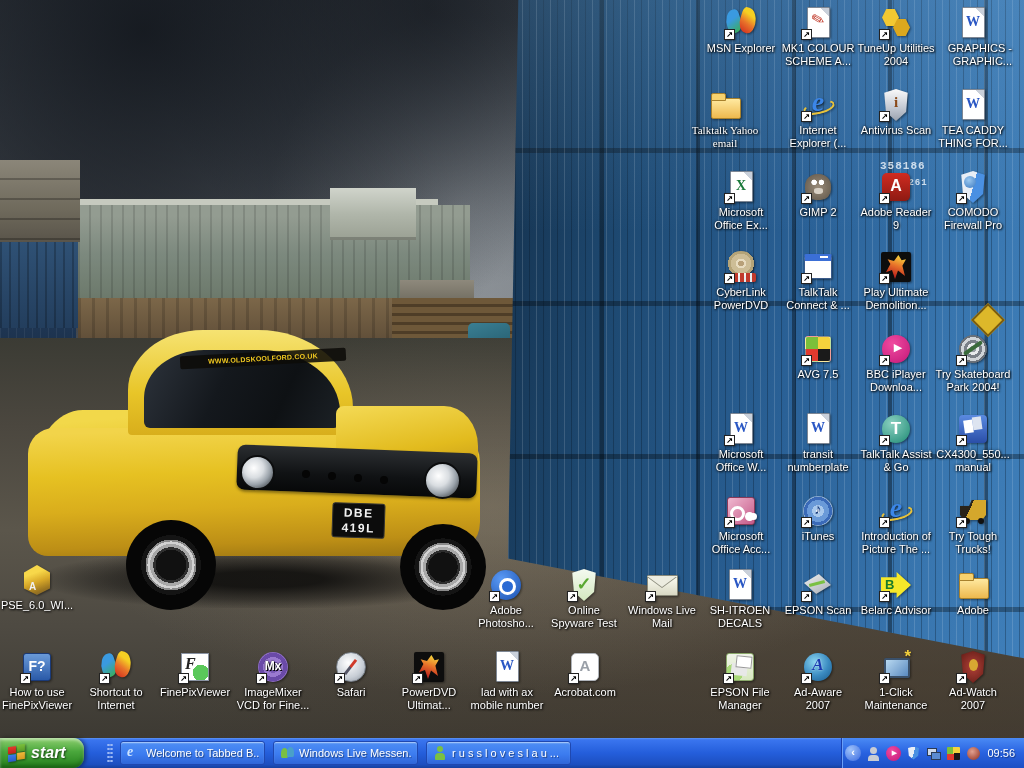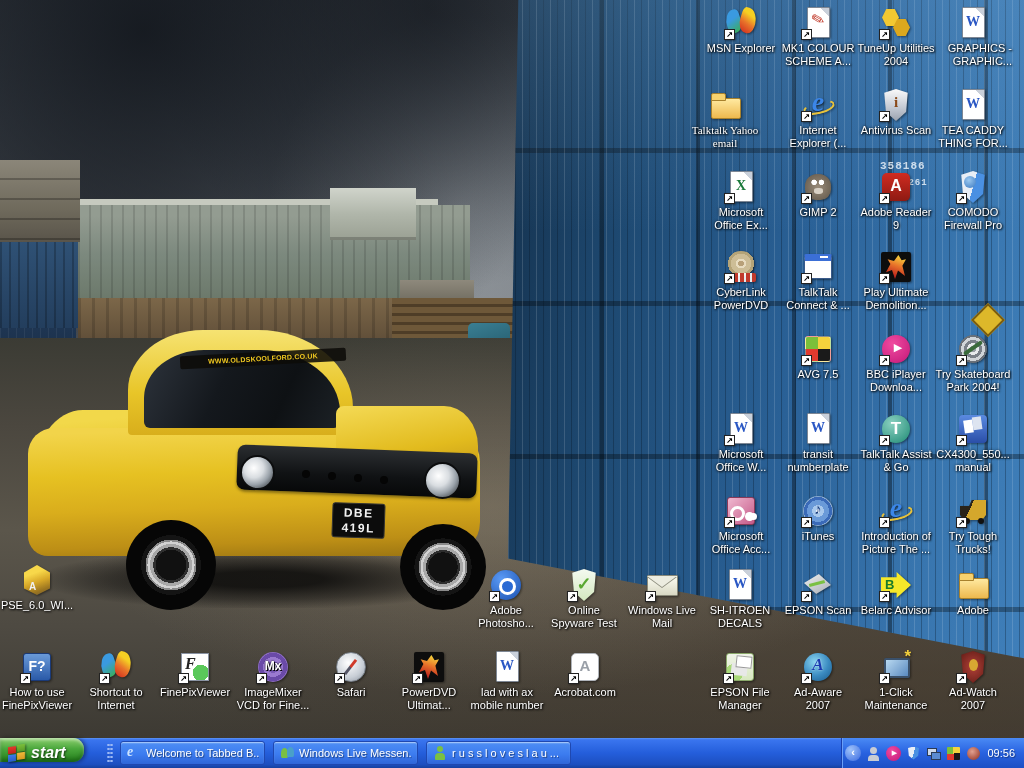--- a/index.html
+++ b/index.html
@@ -299,21 +299,21 @@
   .i-butterfly::before{content:"";position:absolute;left:2px;top:4px;width:15px;height:23px;
     background:linear-gradient(160deg,#3a9ae0 40%,#3ab04a);border-radius:75% 25% 60% 40%;
     transform:rotate(-18deg)}
   .i-butterfly::after{content:"";position:absolute;right:2px;top:2px;width:16px;height:25px;
     background:linear-gradient(200deg,#f5d023 30%,#e8742a 60%,#d0281e);border-radius:25% 75% 40% 60%;
     transform:rotate(18deg)}
 
   
   #taskbar{position:absolute;left:0;top:738px;width:1024px;height:30px;z-index:20;
     background:linear-gradient(180deg,#5c94f5 0%,#3a75ef 6%,#245edb 50%,#1d4fc0 88%,#16419f 100%)}
-  #start-button{position:absolute;left:0;top:0;height:24px;display:flex;align-items:flex-end;gap:6px;
+  #start-button{position:absolute;left:0;top:0;height:30px;display:flex;align-items:center;gap:6px;
     padding:0 18px 0 8px;border-radius:0 11px 11px 0;cursor:pointer;
     background:linear-gradient(180deg,#8ed070 0%,#4aa73c 45%,#2e8a24 85%,#257a1c 100%);
     box-shadow:inset 0 2px 3px rgba(255,255,255,.45),inset 0 -3px 4px rgba(0,50,0,.35),2px 0 4px rgba(0,0,0,.45)}
   .start-flag{width:17px;height:17px;transform:skewY(-8deg);background-repeat:no-repeat;
     background:linear-gradient(#e23a2e,#c22318) 0 1px/8px 7px no-repeat,
       linear-gradient(#7bbf3a,#5a9a28) 9px 0/8px 7px no-repeat,
       linear-gradient(#3b7de8,#2a5ac8) 0 9px/8px 7px no-repeat,
       linear-gradient(#f0b83a,#d89a20) 9px 8px/8px 7px no-repeat;
     filter:drop-shadow(1px 1px 1px rgba(0,0,0,.5))}
   #start-label{font:italic bold 16px "Liberation Sans",sans-serif;color:#fff;

